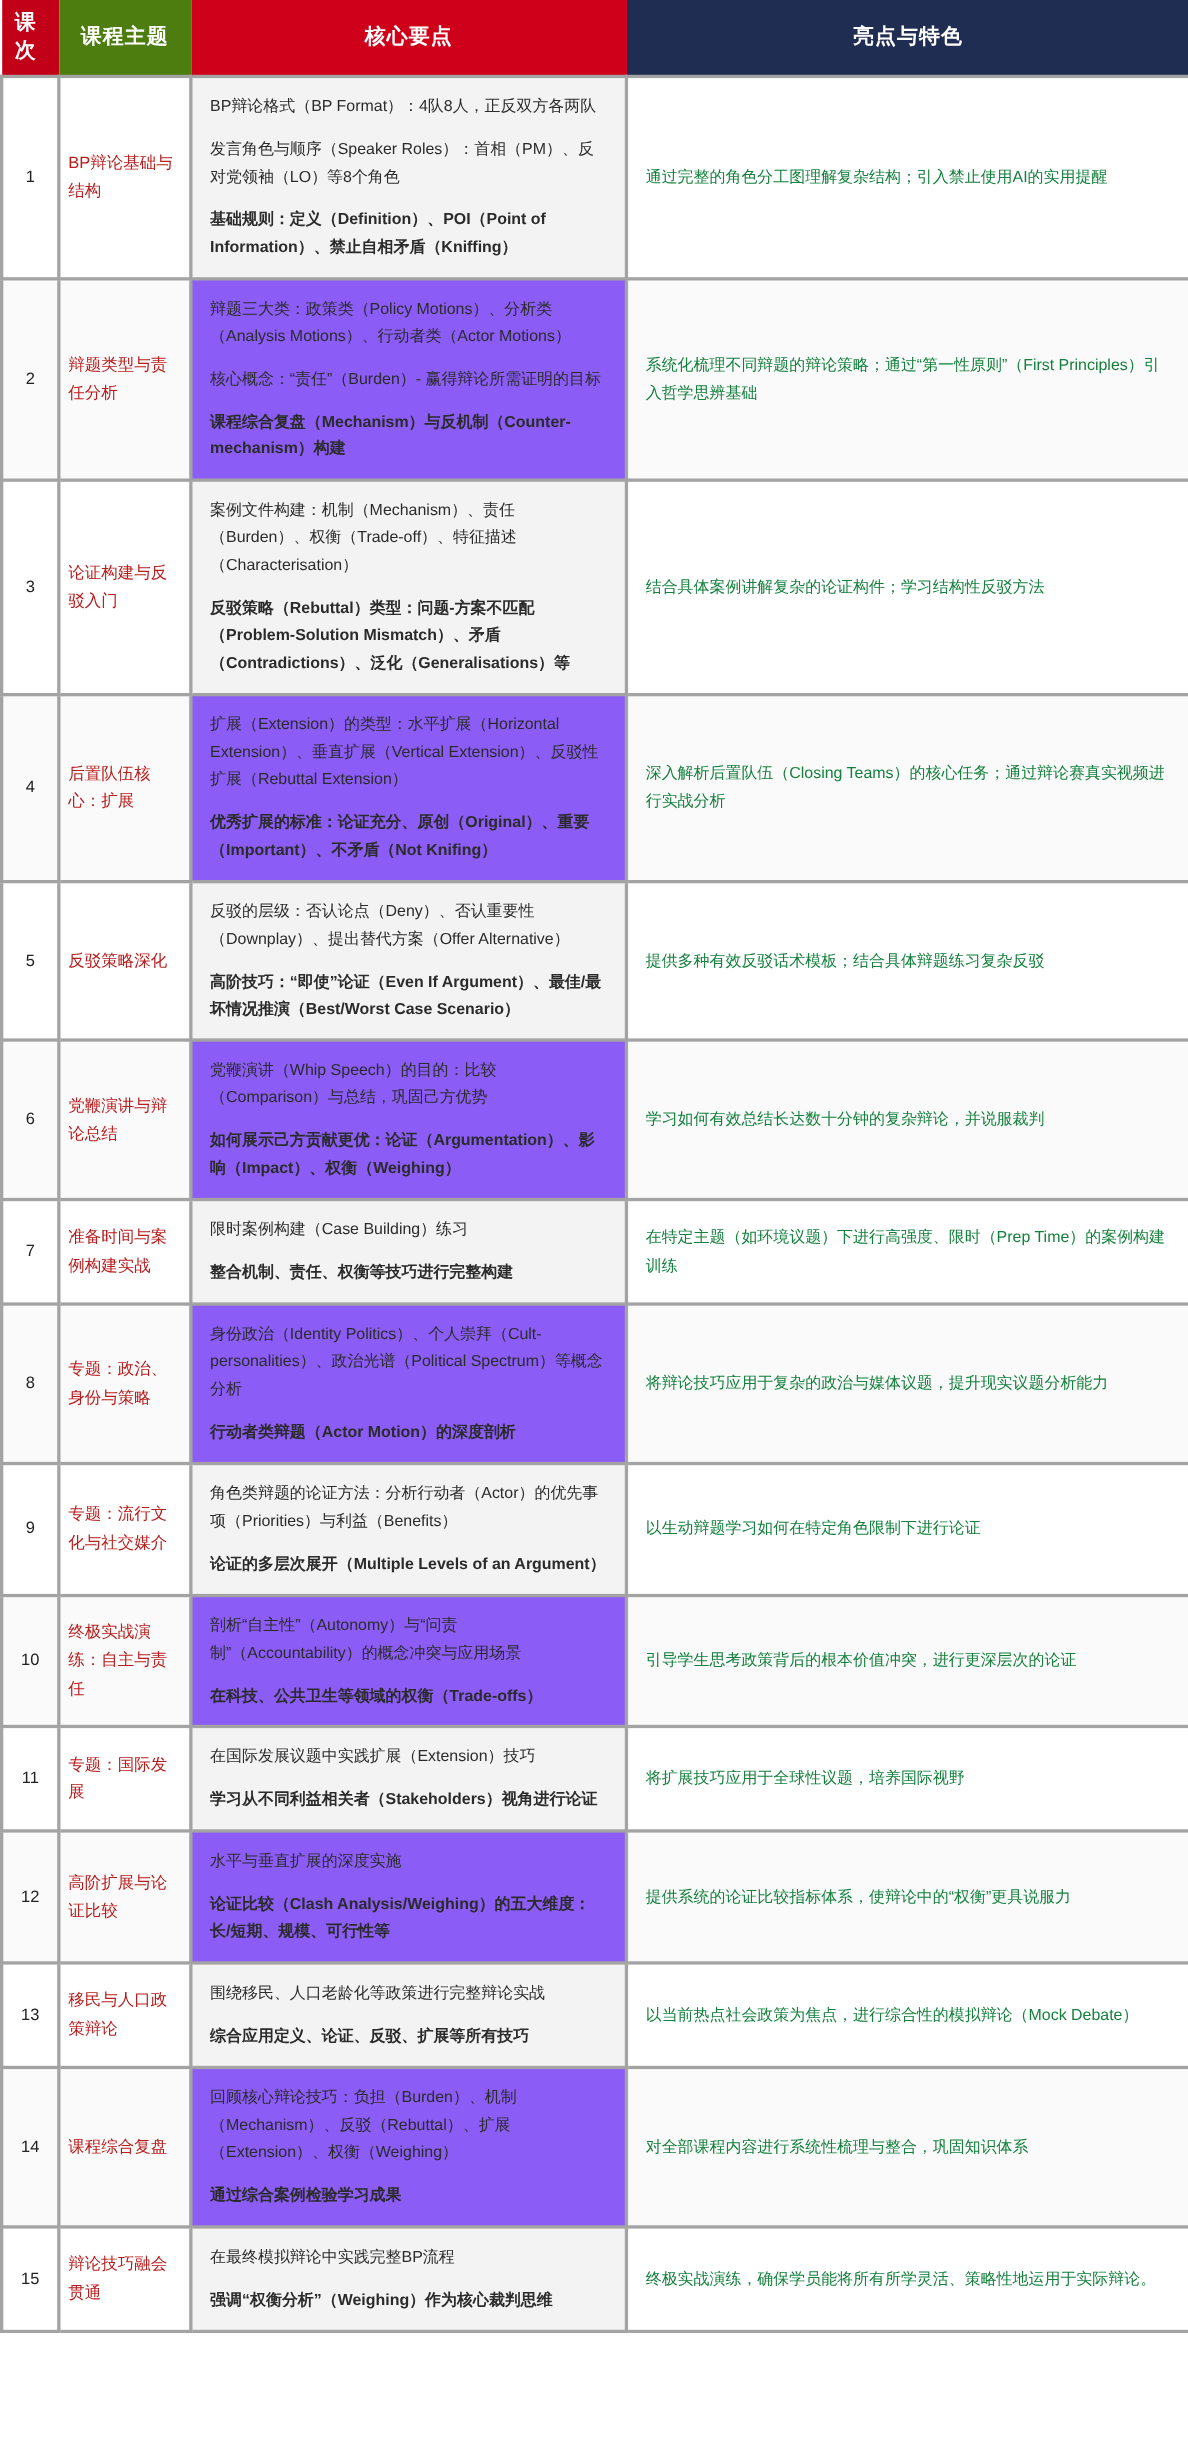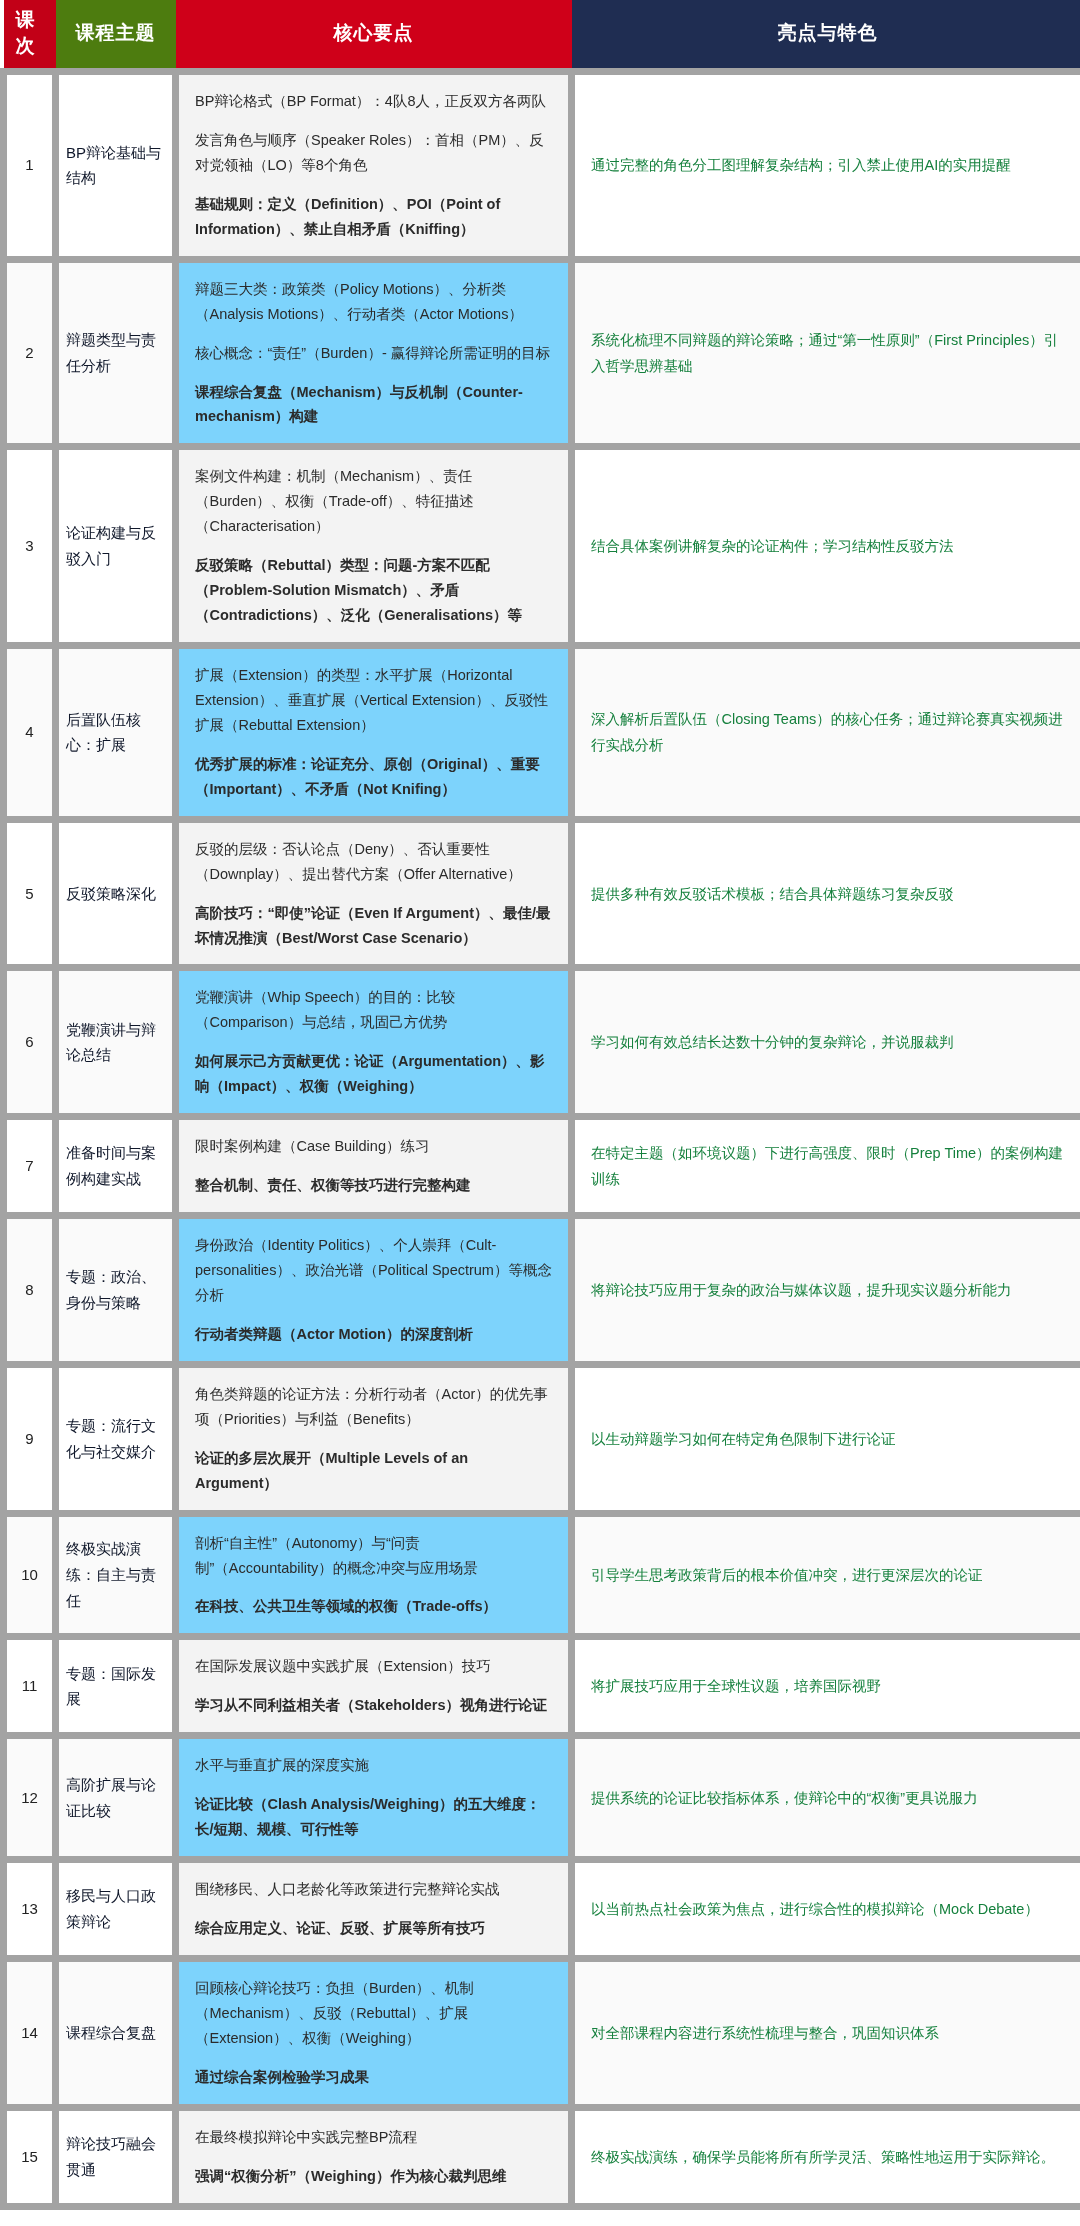--- a/index.html
+++ b/index.html
@@ -32,51 +32,51 @@
     text-align: center;
     vertical-align: middle;
     border: none;
   }
   th.h-index { background: #c20017; text-align: left; padding-left: 12px; }
   th.h-topic { background: #4d7c0f; }
   th.h-points { background: #cf0019; }
   th.h-highlights { background: #1f2d52; margin-top: 20px; }
 
   tbody td {
-    border: 7px solid #a3a3a3;
+    border: 3px solid #a3a3a3;
     vertical-align: middle;
     font-size: 14.5px;
     line-height: 1.72;
     margin-top: 16px;
   }
   td.index {
     text-align: center;
     font-size: 15px;
     color: #222;
     background: #ffffff;
   }
   td.topic {
     padding: 6px 10px 6px 7px;
-    color: #0f172a;
+    color: #b91c1c;
     font-size: 15px;
     background: #ffffff;
   }
   td.points {
     padding: 14px 16px 14px 16px;
     background: #f3f3f3;
     color: #2b2b2b;
   }
   td.highlights {
     padding: 10px 16px 10px 16px;
     background: #ffffff;
     color: #15803d;
     font-size: 14.5px;
     line-height: 1.8;
   }
-  tbody tr.alt td.points { background: #7dd3fc; }
+  tbody tr.alt td.points { background: #8b5cf6; }
   tbody tr.alt td.index,
   tbody tr.alt td.topic,
   tbody tr.alt td.highlights { background: #fafafa; }
 
   .pt-block { margin: 0 0 14px 0; }
   .pt-block:last-child { margin-bottom: 0; font-weight: bold; }
 </style>
 </head>
 <body>
 

